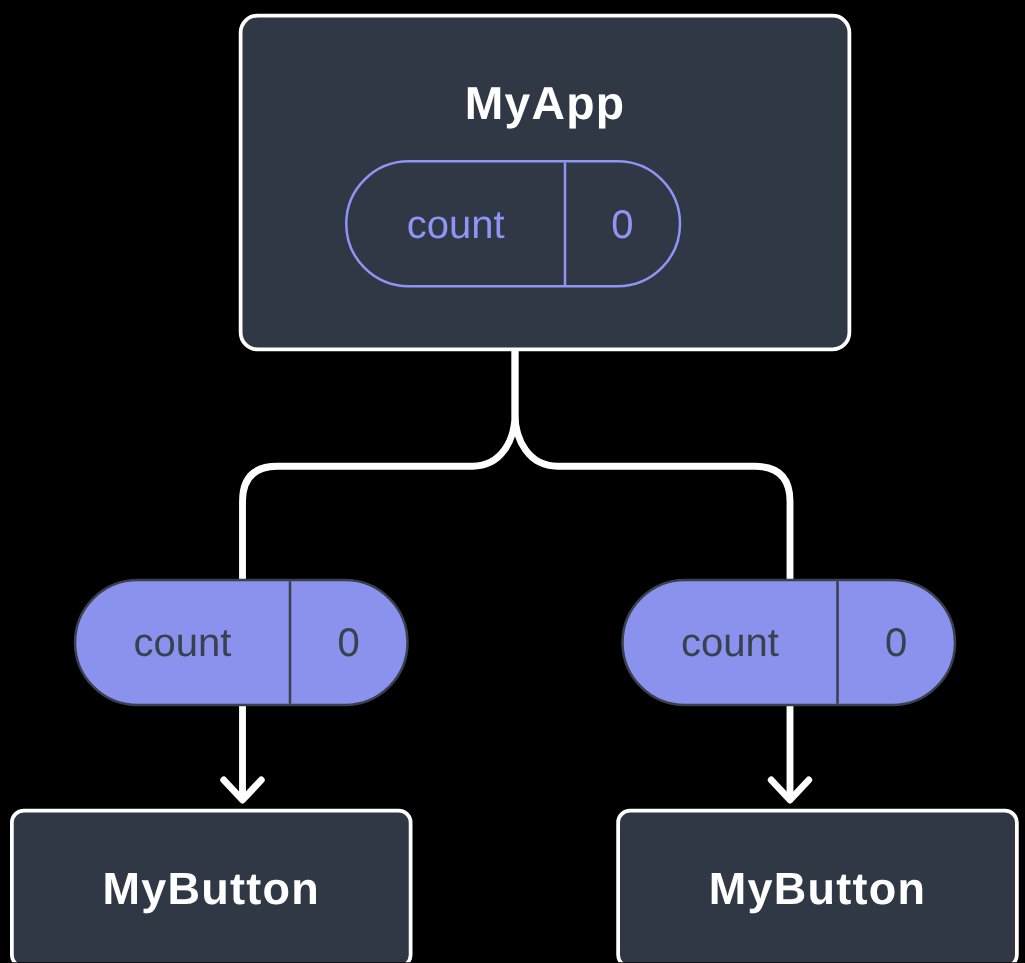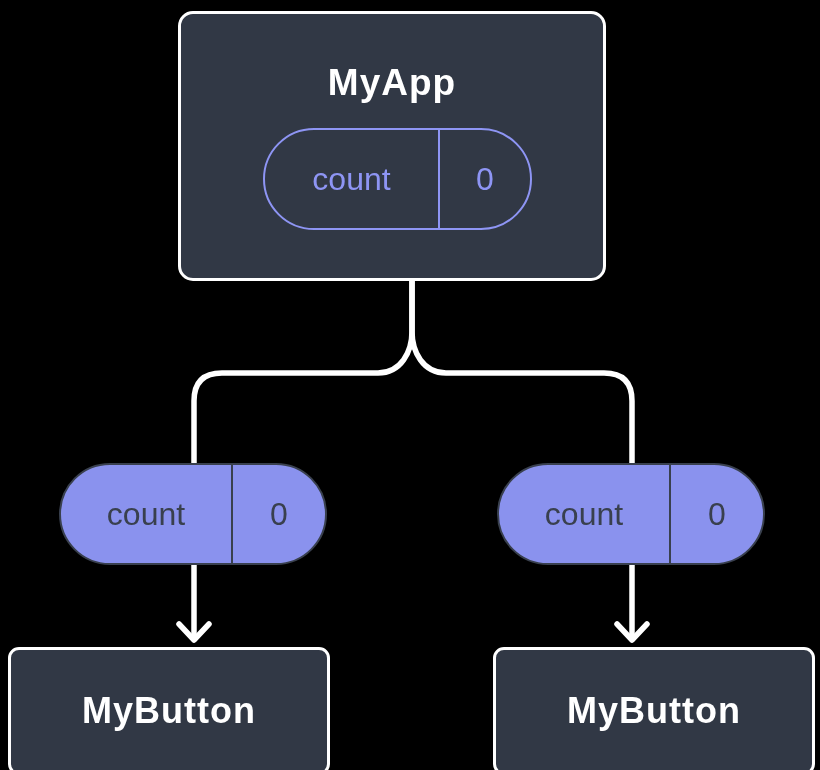--- a/index.html
+++ b/index.html
@@ -39,22 +39,22 @@
     stroke-linejoin: round;
   }
 
   .node {
     position: absolute;
     background: var(--node-fill);
     border: 3px solid var(--node-border);
     color: var(--node-text);
   }
   .node.root {
-    left: 178px; top: 11px;
-    width: 428px; height: 270px;
+    left: 191px; top: 11px;
+    width: 490px; height: 270px;
     border-radius: 15px;
   }
   .node.root .node-title {
     position: absolute;
     left: 0; top: 48px;
     width: 100%;
     text-align: center;
     font-size: 37px;
     font-weight: bold;
     letter-spacing: 1px;

